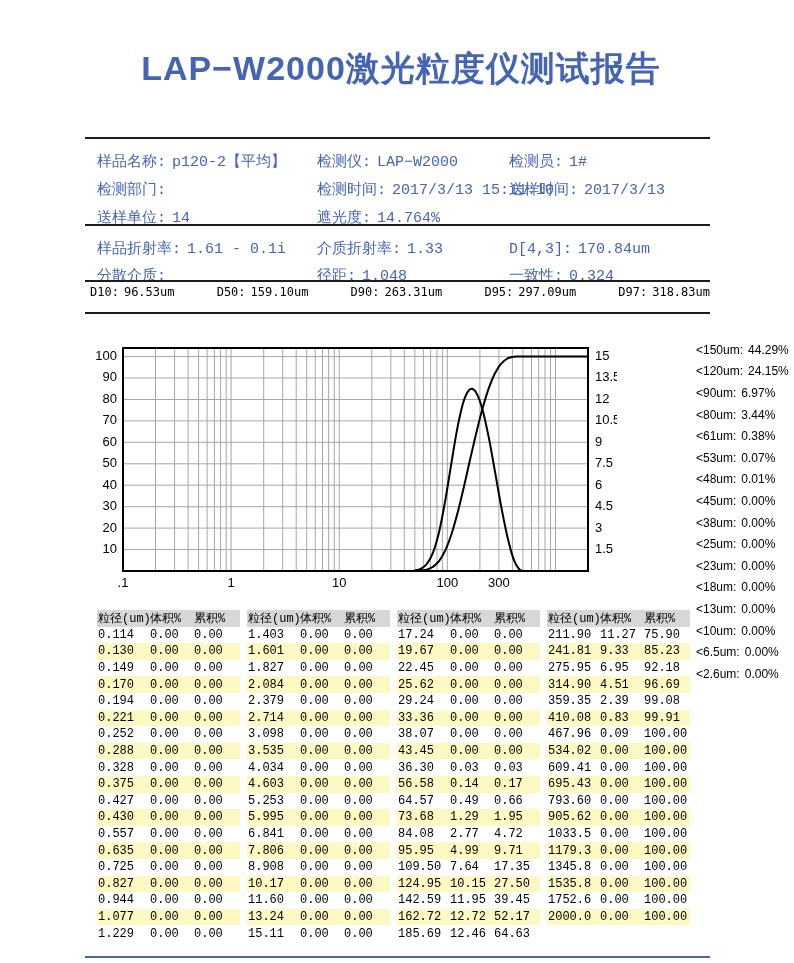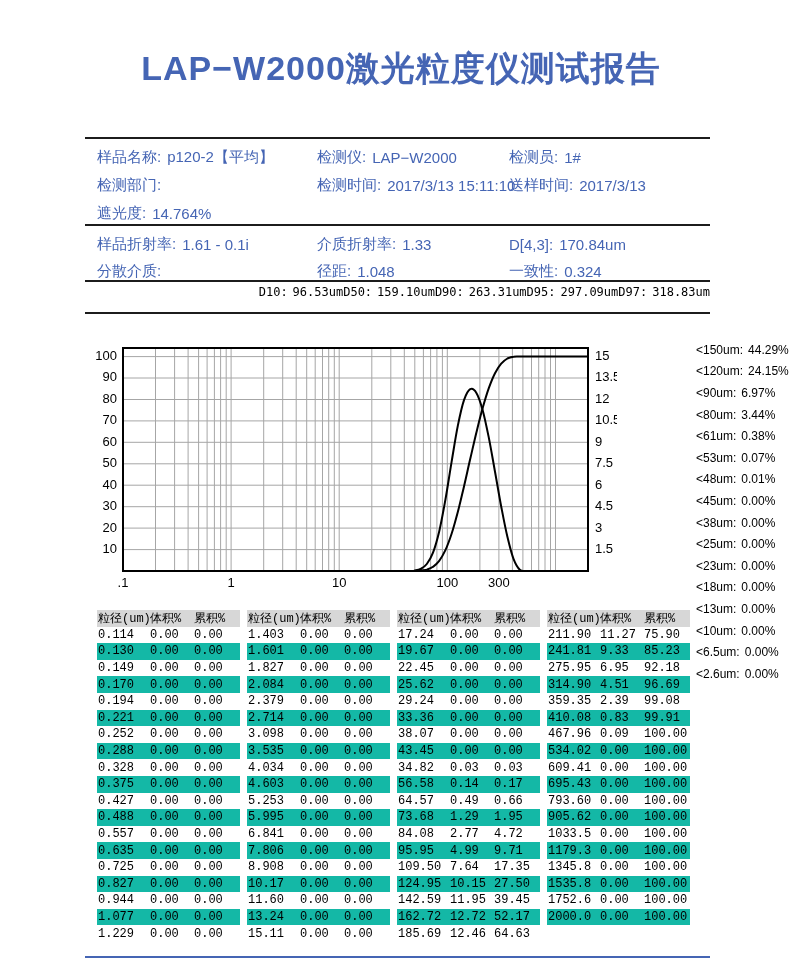--- a/index.html
+++ b/index.html
@@ -11,41 +11,41 @@
          font-size:34px;font-weight:bold;color:#4565b4;letter-spacing:1px;}
 
   .rule{position:absolute;left:85px;width:625px;height:2px;background:#1c1c1c;}
   #rule1{top:137px}#rule2{top:224px}#rule3{top:280px}#rule4{top:312px}
   .footer-rule{position:absolute;left:85px;width:625px;top:956px;height:2px;background:#4565b4;}
 
   .info-grid{position:absolute;left:85px;width:640px;display:grid;
              grid-template-columns:220px 192px 228px;color:#4565b4;font-size:15px;}
   #info-grid{top:143px;grid-auto-rows:28px;}
   #param-grid{top:231px;grid-auto-rows:27px;}
-  .info-grid .cell{padding-left:12px;white-space:nowrap;display:flex;align-items:center;}
+  .info-grid .cell{padding-left:12px;white-space:nowrap;display:flex;align-items:flex-end;font-family:Liberation Mono, monospace;}
   .info-grid .lbl{margin-right:6px;}
 
   .d-row{position:absolute;left:90px;top:285px;width:620px;display:flex;
-         justify-content:flex-end;color:#000;font-size:12px;
+         justify-content:space-between;color:#000;font-size:12px;
          font-family:"DejaVu Sans Mono",monospace;}
   .d-row .cell{white-space:nowrap;}
   .d-row .lbl{margin-right:5px;}
 
   #chart-wrap{position:absolute;left:95px;top:336px;width:522px;height:264px;}
   #chart-svg{display:block;}
 
   .thresholds{position:absolute;left:696px;top:339px;font-size:12px;color:#000;}
   .thresholds .cell{height:21.6px;display:flex;align-items:center;white-space:nowrap;}
   .thresholds .lbl{margin-right:5px;}
 
   #tables{position:absolute;left:97px;top:610px;width:600px;height:336px;font-size:12px;color:#000;font-family:Liberation Mono, monospace;}
   .t-group{position:absolute;top:0;width:143px;}
   .t-row{display:grid;grid-template-columns:52px 44px 47px;height:16.6px;align-items:center;}
   .t-row.head{background:#d7d7d7;font-size:12px;}
-  .t-row.stripe{background:#14b8a6;}
+  .t-row.stripe{background:#fef9c3;}
   .t-c{white-space:nowrap;overflow:visible;padding-left:1px;}
 </style>
 </head>
 <body>
 
 <div class="page">
 
   <h1 class="title">LAP−W2000激光粒度仪测试报告</h1>
 
   <div class="rule" id="rule1"></div>
@@ -67,20 +67,24 @@
         <span class="lbl">检测部门:</span>
         <span class="val"></span>
       </div>
       <div class="cell">
         <span class="lbl">检测时间:</span>
         <span class="val">2017/3/13 15:11:10</span>
       </div>
       <div class="cell">
         <span class="lbl">送样时间:</span>
         <span class="val">2017/3/13</span>
+      </div>
+      <div class="cell">
+        <span class="lbl">送样单位:</span>
+        <span class="val">14</span>
       </div>
       <div class="cell">
         <span class="lbl">遮光度:</span>
         <span class="val">14.764%</span>
       </div>
     </div>
 
   <div class="rule" id="rule2"></div>
 
   <div class="info-grid" id="param-grid">
@@ -324,21 +328,21 @@
           <span class="t-c c0">0.375</span>
           <span class="t-c c1">0.00</span>
           <span class="t-c c2">0.00</span>
         </div>
         <div class="t-row">
           <span class="t-c c0">0.427</span>
           <span class="t-c c1">0.00</span>
           <span class="t-c c2">0.00</span>
         </div>
         <div class="t-row stripe">
-          <span class="t-c c0">0.488</span>
+          <span class="t-c c0">0.430</span>
           <span class="t-c c1">0.00</span>
           <span class="t-c c2">0.00</span>
         </div>
         <div class="t-row">
           <span class="t-c c0">0.557</span>
           <span class="t-c c1">0.00</span>
           <span class="t-c c2">0.00</span>
         </div>
         <div class="t-row stripe">
           <span class="t-c c0">0.635</span>
@@ -513,21 +517,21 @@
           <span class="t-c c0">38.07</span>
           <span class="t-c c1">0.00</span>
           <span class="t-c c2">0.00</span>
         </div>
         <div class="t-row stripe">
           <span class="t-c c0">43.45</span>
           <span class="t-c c1">0.00</span>
           <span class="t-c c2">0.00</span>
         </div>
         <div class="t-row">
-          <span class="t-c c0">34.82</span>
+          <span class="t-c c0">36.30</span>
           <span class="t-c c1">0.03</span>
           <span class="t-c c2">0.03</span>
         </div>
         <div class="t-row stripe">
           <span class="t-c c0">56.58</span>
           <span class="t-c c1">0.14</span>
           <span class="t-c c2">0.17</span>
         </div>
         <div class="t-row">
           <span class="t-c c0">64.57</span>

